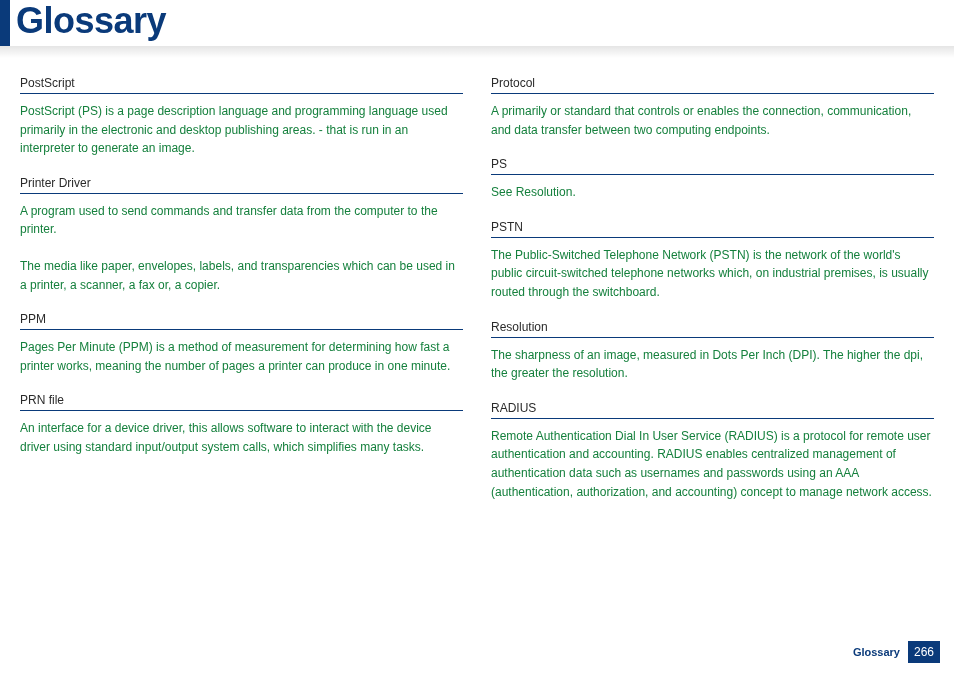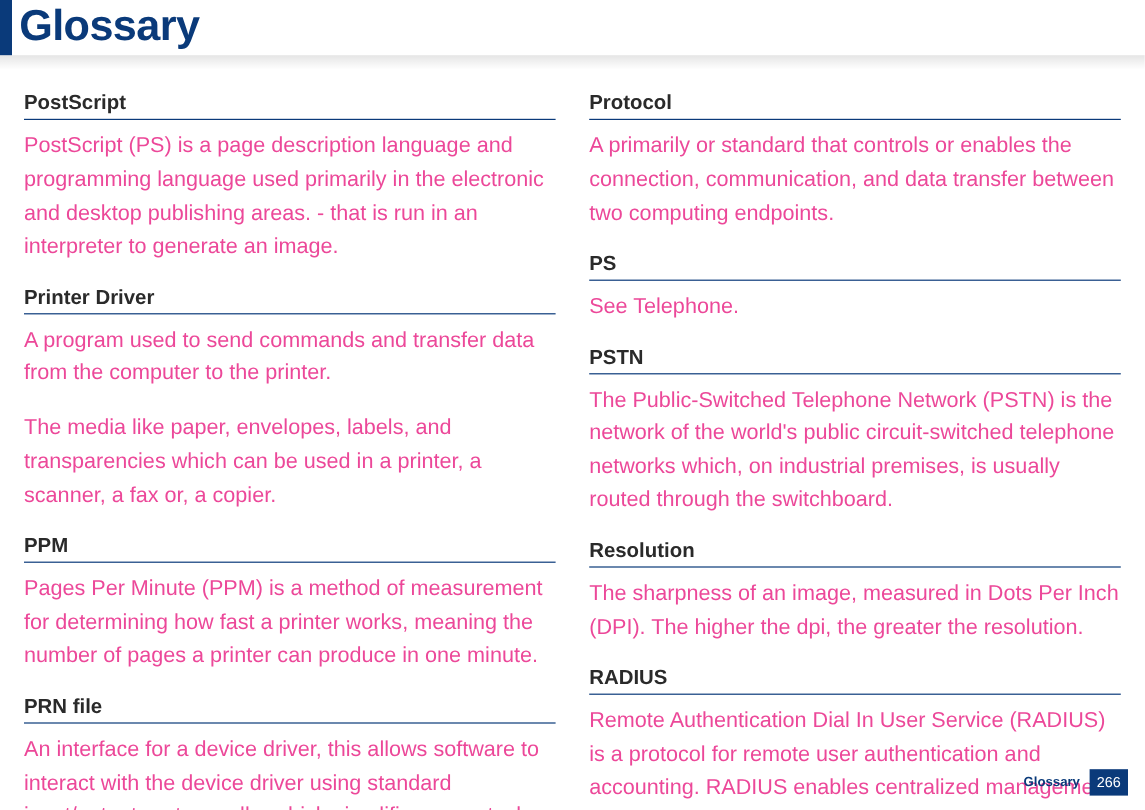--- a/index.html
+++ b/index.html
@@ -36,31 +36,31 @@
     display: flex;
     padding: 18px 20px 0 20px;
     gap: 28px;
   }
   .col {
     flex: 1;
     min-width: 0;
   }
   .entry { margin-bottom: 18px; }
   .entry h2 {
-    font-size: 17px;
-    font-weight: 700;
+    font-size: 12px;
+    font-weight: 400;
     color: #2a2a2a;
     padding-bottom: 3px;
     border-bottom: 1px solid #0a3a7a;
     margin-bottom: 8px;
   }
   .entry p {
-    font-size: 18px;
+    font-size: 12px;
     line-height: 1.55;
-    color: #ec4899;
+    color: #15803d;
   }
   .footer {
     position: absolute;
     right: 14px;
     bottom: 12px;
     display: flex;
     align-items: center;
     gap: 8px;
   }
   .footer-label {
@@ -107,21 +107,21 @@
         <p>An interface for a device driver, this allows software to interact with the device driver using standard input/output system calls, which simplifies many tasks.</p>
       </div>
     </div>
   <div class="col" id="col-right">
       <div class="entry">
         <h2>Protocol</h2>
         <p>A primarily or standard that controls or enables the connection, communication, and data transfer between two computing endpoints.</p>
       </div>
       <div class="entry">
         <h2>PS</h2>
-        <p>See Telephone.</p>
+        <p>See Resolution.</p>
       </div>
       <div class="entry">
         <h2>PSTN</h2>
         <p>The Public-Switched Telephone Network (PSTN) is the network of the world's public circuit-switched telephone networks which, on industrial premises, is usually routed through the switchboard.</p>
       </div>
       <div class="entry">
         <h2>Resolution</h2>
         <p>The sharpness of an image, measured in Dots Per Inch (DPI). The higher the dpi, the greater the resolution.</p>
       </div>
       <div class="entry">

